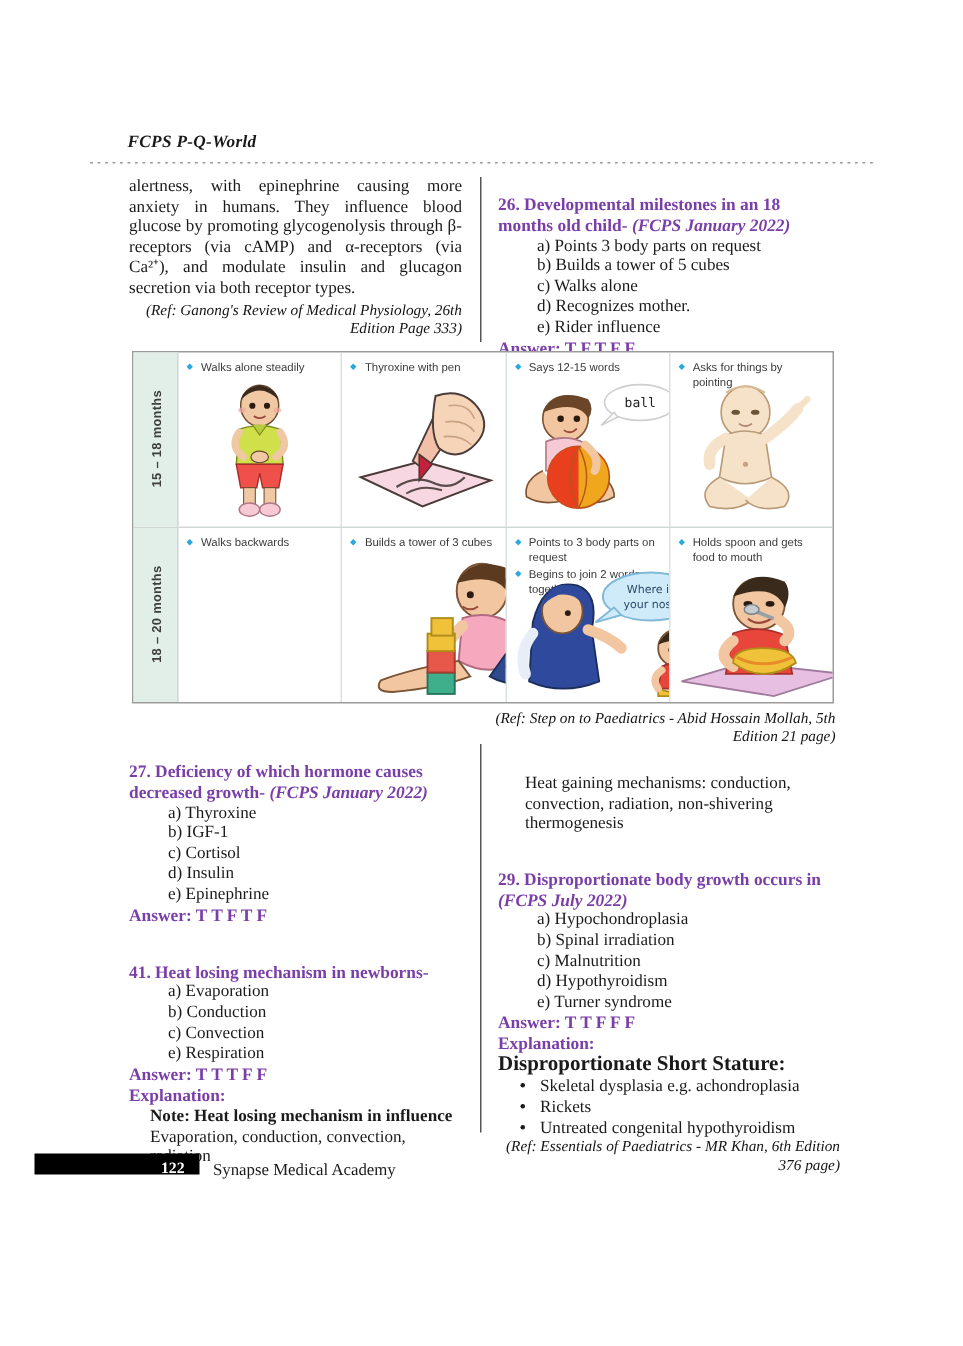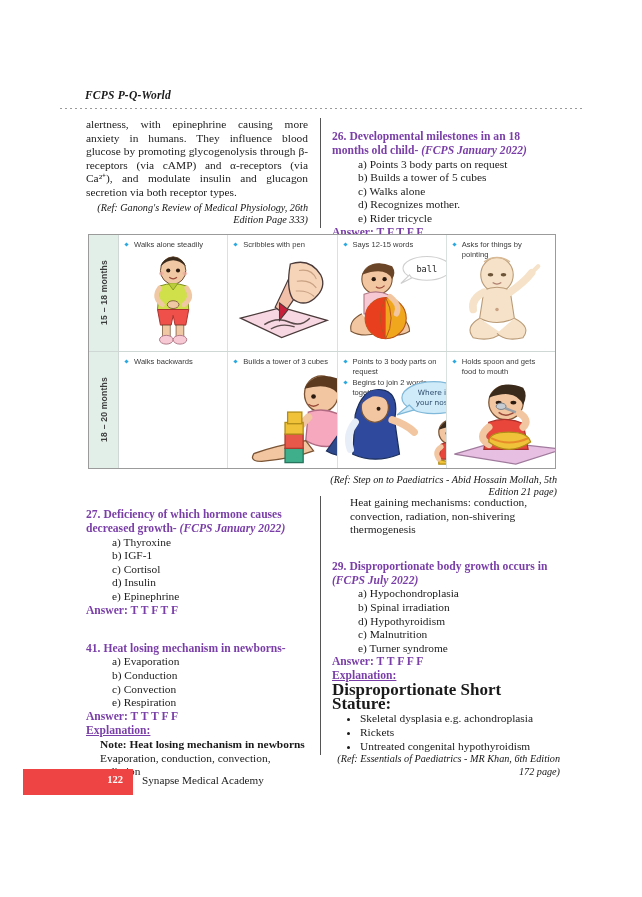--- a/index.html
+++ b/index.html
@@ -24,21 +24,21 @@
     position:absolute;left:60px;top:108px;width:522px;height:1px;
     background-image:linear-gradient(to right,#9a9a9a 0 2px,transparent 2px 5px);
     background-size:5px 1px;background-repeat:repeat-x;
   }
 
   
   .col-left{position:absolute;left:86px;top:118px;width:222px;}
   .col-right{position:absolute;left:332px;top:118px;width:225px;}
   .col-divider-top{position:absolute;left:320px;top:118px;width:1px;height:110px;background:#555;}
   .col-left-b{position:absolute;left:86px;top:496px;width:222px;}
-  .col-right-b{position:absolute;left:332px;top:496px;width:228px;}
+  .col-right-b{position:absolute;left:332px;top:516px;width:228px;}
   .col-divider-bot{position:absolute;left:320px;top:496px;width:1px;height:259px;background:#555;}
 
   p{margin:0;}
   .body-text{
     font-size:11.4px;line-height:13.6px;text-align:justify;
     font-family:"Liberation Serif", serif;
   }
   .ref{
     font-style:italic;font-size:10.2px;line-height:12.4px;
     text-align:right;font-family:"Liberation Serif", serif;color:#141414;
@@ -46,24 +46,24 @@
 
   .q-head{
     color:#7a3ea8;font-weight:bold;font-size:11.6px;line-height:13.8px;
     font-family:"Liberation Serif", serif;
     margin-top:12px;
   }
   .q-head .src{font-style:italic;}
   .opts{list-style:none;margin:0;padding:0 0 0 26px;}
   .opts li{font-size:11.4px;line-height:13.6px;font-family:"Liberation Serif", serif;}
   .answer{color:#7a3ea8;font-weight:bold;font-size:11.6px;line-height:14px;}
-  .expl{color:#7a3ea8;font-weight:bold;font-size:11.6px;line-height:14px;text-decoration:underline;}
+  .expl{color:#7a3ea8;font-weight:bold;font-size:11.6px;line-height:14px;}
   .note-head{font-weight:bold;font-size:11.4px;line-height:13.8px;padding-left:14px;}
   .note-body{font-size:11.4px;line-height:13.6px;padding-left:14px;}
-  .sub-head{font-weight:bold;font-size:17px;line-height:14px;}
+  .sub-head{font-weight:bold;font-size:14px;line-height:14px;}
   .bullets{margin:0;padding:0 0 0 28px;}
   .bullets li{font-size:11.4px;line-height:14px;}
   .indent-body{font-size:11.4px;line-height:13.6px;padding-left:14px;}
 
   
   .figure{
     position:absolute;left:88px;top:234px;width:468px;height:235px;
     border:1px solid #9b9b9b;background:#fff;box-sizing:border-box;
   }
   .fig-row{display:flex;height:50%;box-sizing:border-box;}
@@ -94,22 +94,22 @@
     content:"";position:absolute;left:1px;top:3.4px;
     width:3px;height:3px;background:#29a8df;
     transform:rotate(45deg);
   }
   .art{position:absolute;left:0;right:0;bottom:2px;top:16px;}
   .art svg{display:block;margin:0 auto;height:100%;}
   .fig-ref{position:absolute;left:300px;top:474px;width:257px;}
 
   
   .footer-box{
-    position:absolute;left:23px;top:769px;width:110px;height:26px;
-    background:#ef4444;
+    position:absolute;left:23px;top:769px;width:110px;height:14px;
+    background:#000000;
     text-align:center;
   }
   .footer-num{
     position:absolute;right:10px;top:5px;
     font-family:"Liberation Serif", serif;font-weight:bold;
     font-size:10.5px;color:#ffffff;
   }
   .footer-text{
     position:absolute;left:142px;top:774px;
     font-family:"Liberation Serif", serif;font-size:11.2px;color:#1a1a1a;
@@ -135,21 +135,21 @@
   <div class="col-right">
     <p class="q-head">
       <span>26. Developmental milestones in an 18 months old child-</span>
       <span class="src">(FCPS January 2022)</span>
     </p>
     <ul class="opts">
       <li>a) Points 3 body parts on request</li>
       <li>b) Builds a tower of 5 cubes</li>
       <li>c) Walks alone</li>
       <li>d) Recognizes mother.</li>
-      <li>e) Rider tricycle</li>
+      <li>e) Rider influence</li>
     </ul>
     <p class="answer">Answer: T F T F F</p>
     <p class="expl">Explanation:</p>
   </div>
 
   <div class="figure">
 
     <div class="fig-row first">
       <div class="age-cell">
         <span class="age-label">15 – 18 months</span>
@@ -180,21 +180,21 @@
             <rect x="24" y="76" width="8" height="12" fill="#f0c9a4" stroke="#6b4a2f" stroke-width=".7"></rect>
             <rect x="38" y="76" width="8" height="12" fill="#f0c9a4" stroke="#6b4a2f" stroke-width=".7"></rect>
 
             <ellipse cx="28" cy="91" rx="7" ry="4.5" fill="#f6c9d4" stroke="#b07886" stroke-width="1"></ellipse>
             <ellipse cx="42" cy="91" rx="7" ry="4.5" fill="#f6c9d4" stroke="#b07886" stroke-width="1"></ellipse>
           </svg>
         </div>
       </div>
 
       <div class="fig-cell">
-        <div class="cap">Scribbles with pen</div>
+        <div class="cap">Thyroxine with pen</div>
         <div class="art">
           <svg viewBox="0 0 90 90" preserveAspectRatio="xMidYMax meet">
 
             <path d="M6 62 L44 52 L86 64 L44 80 Z" fill="#f6d7e2" stroke="#4a3a3a" stroke-width="1.2"></path>
             <path d="M28 68 Q40 60 52 66 Q62 70 70 62" stroke="#5a4a4a" stroke-width="1.4" fill="none"></path>
             <path d="M34 72 Q44 66 56 70" stroke="#5a4a4a" stroke-width="1.2" fill="none"></path>
 
             <path d="M55 16 L68 26 L46 58 L38 52 Z" fill="#f2bfa8" stroke="#4a3a3a" stroke-width="1.1"></path>
             <path d="M42 48 L50 54 L42 64 Z" fill="#c8203c" stroke="#4a3a3a" stroke-width="1"></path>
 
@@ -382,50 +382,50 @@
       <span>41. Heat losing mechanism in newborns-</span>
     </p>
     <ul class="opts">
       <li>a) Evaporation</li>
       <li>b) Conduction</li>
       <li>c) Convection</li>
       <li>e) Respiration</li>
     </ul>
     <p class="answer">Answer: T T T F F</p>
     <p class="expl">Explanation:</p>
-    <p class="note-head">Note: Heat losing mechanism in newborns</p>
+    <p class="note-head">Note: Heat losing mechanism in influence</p>
     <p class="note-body">Evaporation, conduction, convection, radiation</p>
   </div>
 
   <div class="col-right-b">
 
     <p class="indent-body" style="padding-left:18px;">Heat gaining mechanisms: conduction, convection, radiation, non-shivering thermogenesis</p>
 
     <div style="height:11px;"></div>
 
     <p class="q-head">
       <span>29. Disproportionate body growth occurs in</span>
       <span class="src">(FCPS July 2022)</span>
     </p>
     <ul class="opts">
       <li>a) Hypochondroplasia</li>
       <li>b) Spinal irradiation</li>
+      <li>c) Malnutrition</li>
       <li>d) Hypothyroidism</li>
-      <li>c) Malnutrition</li>
       <li>e) Turner syndrome</li>
     </ul>
     <p class="answer">Answer: T T F F F</p>
     <p class="expl">Explanation:</p>
     <p class="sub-head">Disproportionate Short Stature:</p>
     <ul class="bullets">
       <li>Skeletal dysplasia e.g. achondroplasia</li>
       <li>Rickets</li>
       <li>Untreated congenital hypothyroidism</li>
     </ul>
-    <p class="ref">(Ref: Essentials of Paediatrics - MR Khan, 6th Edition 172 page)</p>
+    <p class="ref">(Ref: Essentials of Paediatrics - MR Khan, 6th Edition 376 page)</p>
   </div>
 
   <div class="footer-box">
     <span class="footer-num">122</span>
   </div>
   <div class="footer-text">Synapse Medical Academy</div>
 
 </div>
 
 </body></html>

